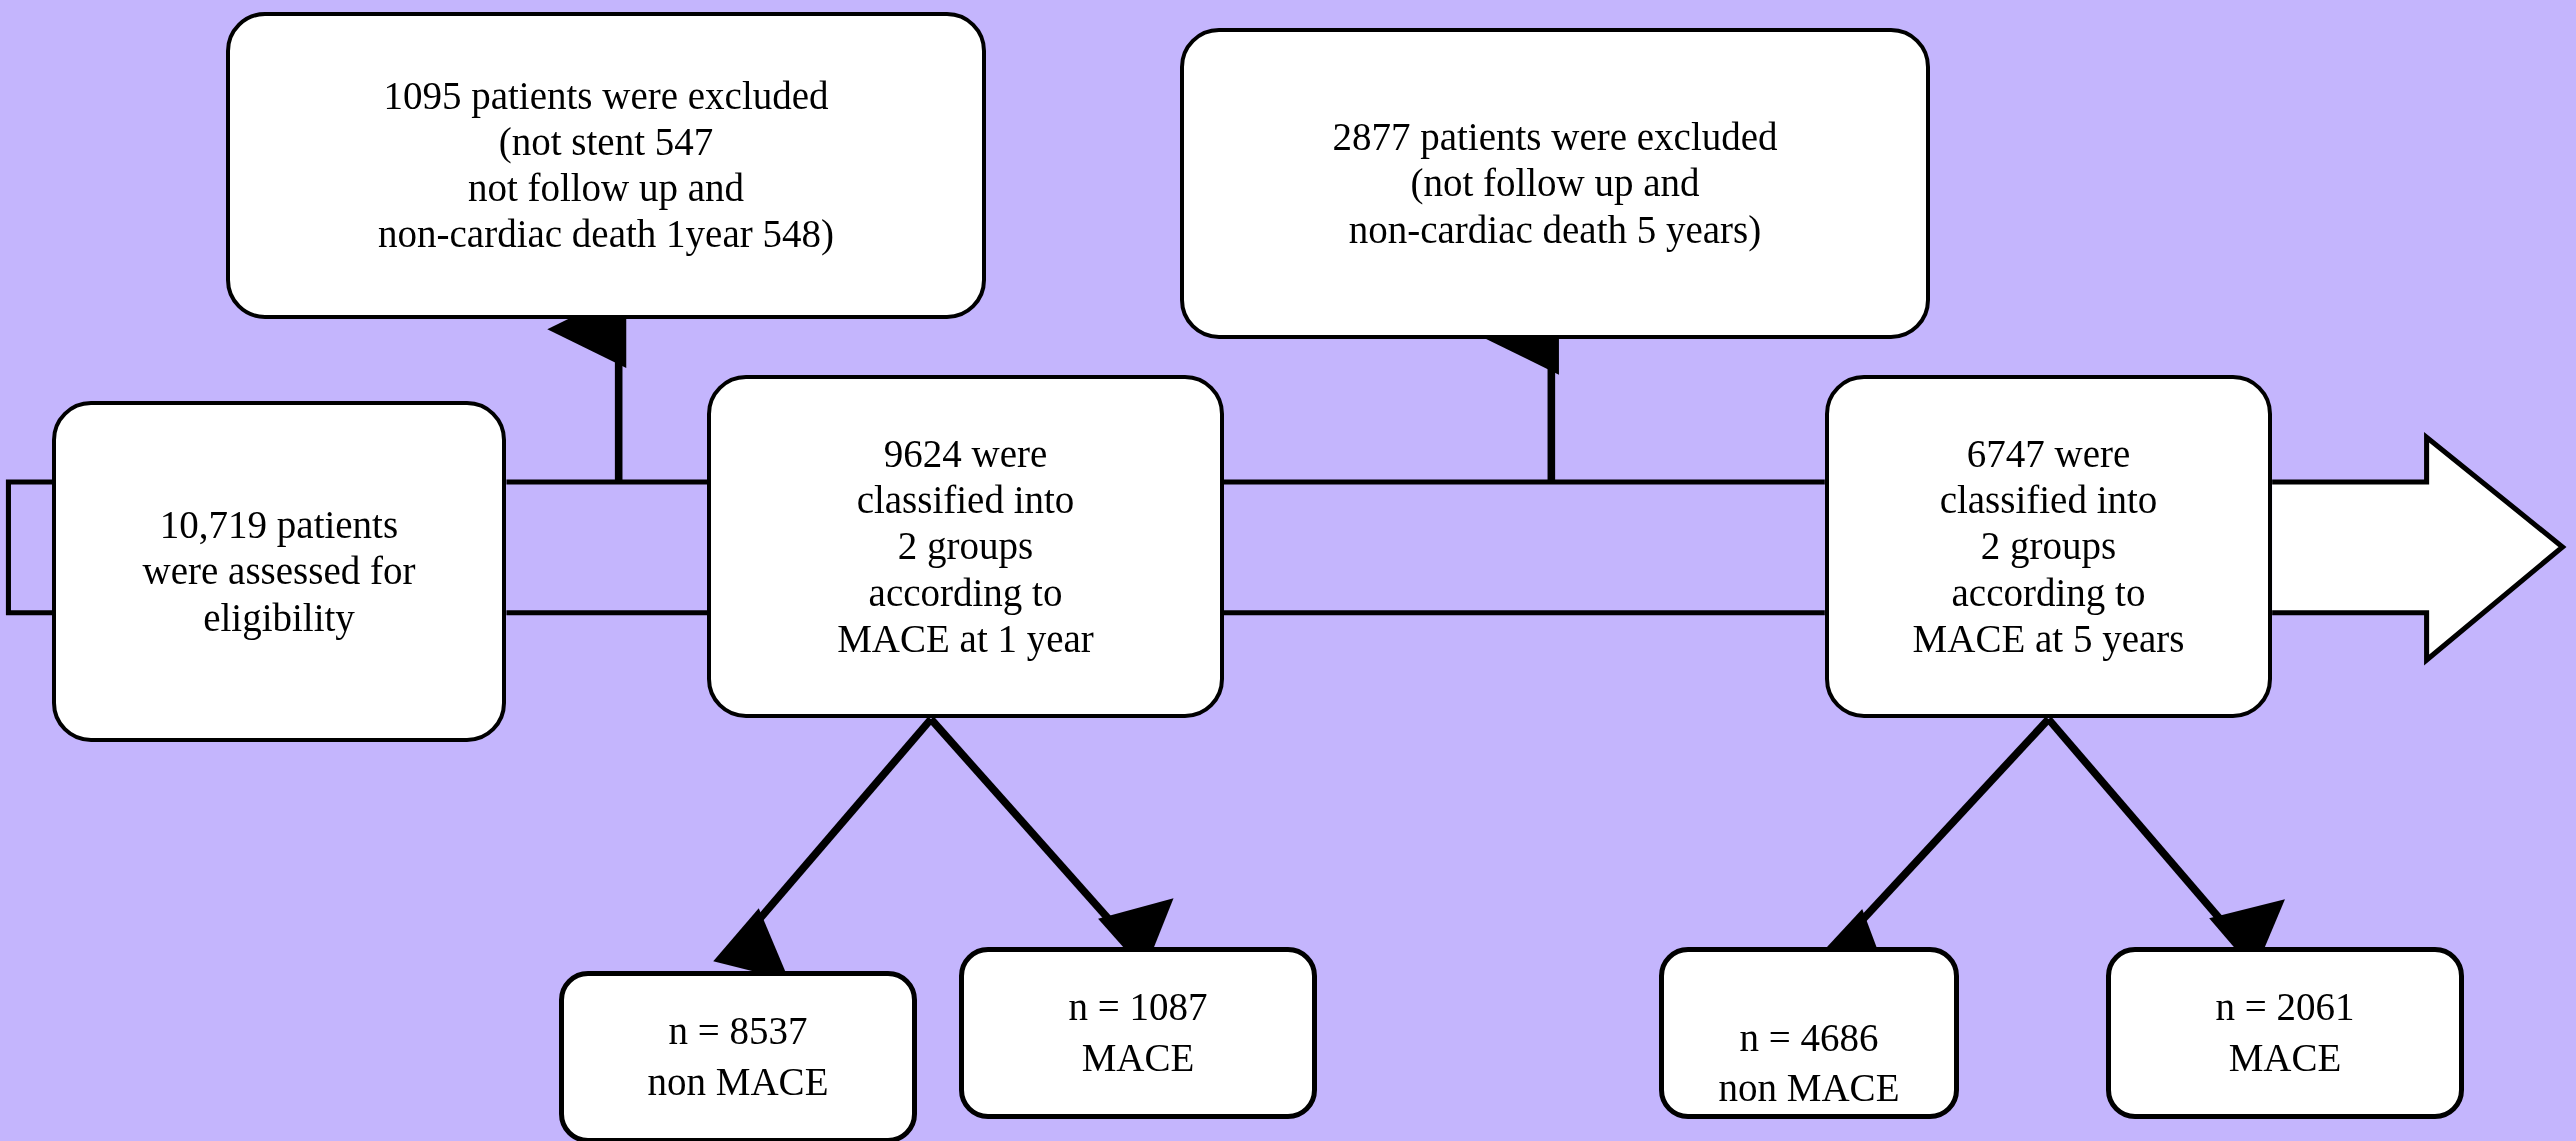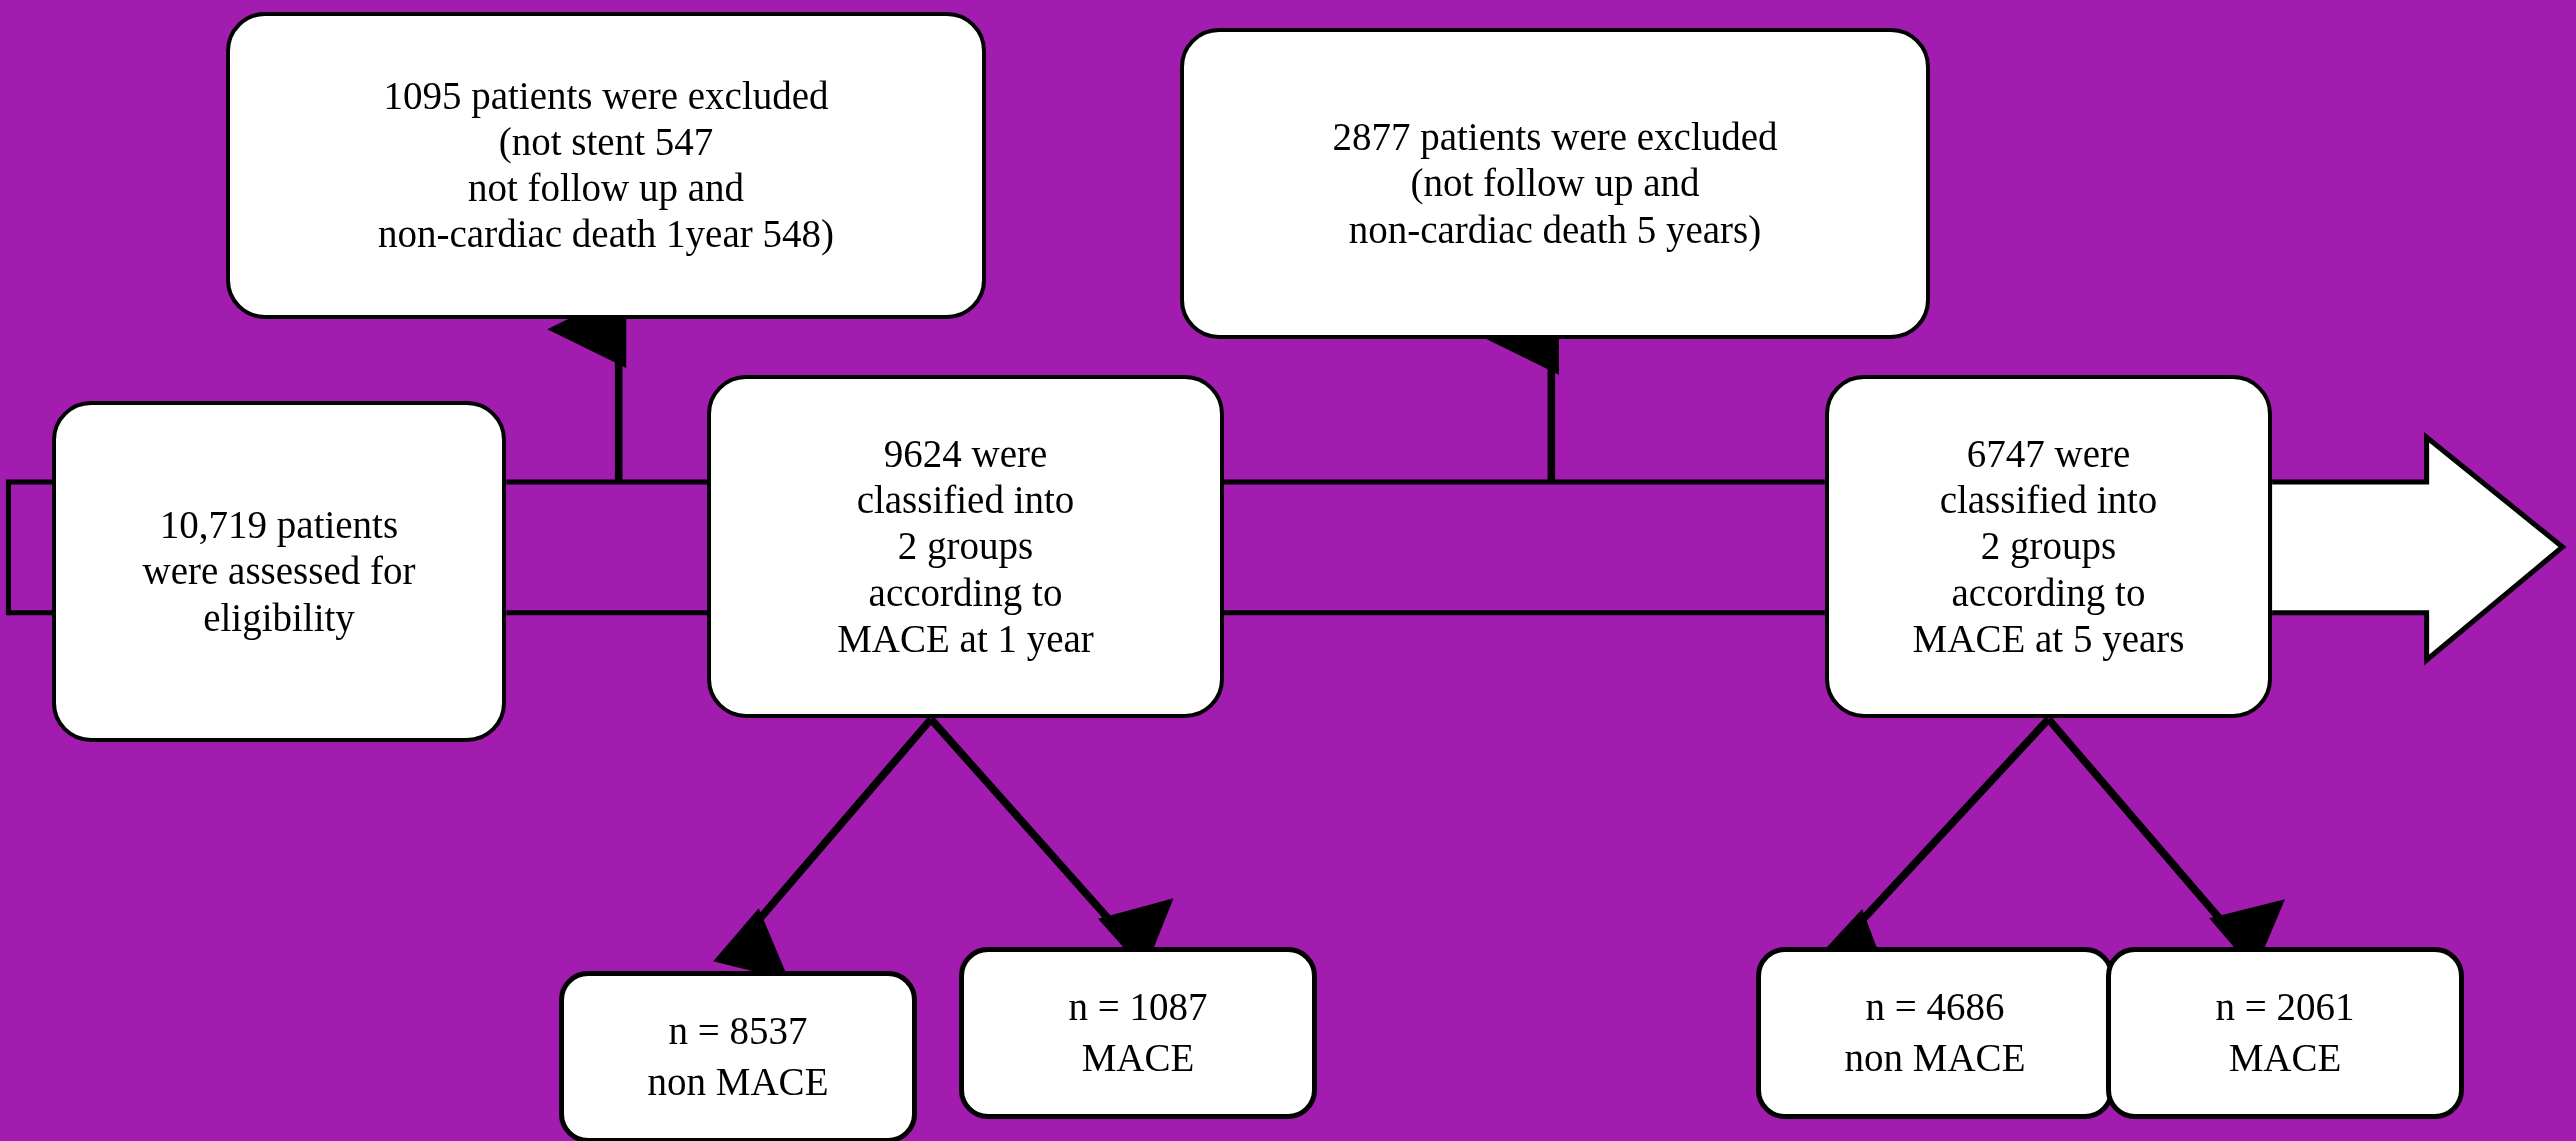--- a/index.html
+++ b/index.html
@@ -8,21 +8,21 @@
     padding: 0;
     background: #ffffff;
   }
   body {
     font-family: "Liberation Serif", "DejaVu Serif", serif;
   }
   #diagram-root {
     position: relative;
     width: 2576px;
     height: 1142px;
-    background: #a21caf;
+    background: #c4b5fd;
     overflow: hidden;
   }
   #flow-svg {
     position: absolute;
     left: 0;
     top: 0;
     width: 2576px;
     height: 1142px;
   }
   .node-box {
@@ -53,21 +53,21 @@
     line-height: 1.30;
   }
   
   #box-excl-1   { left: 226px;  top: 11.8px;   width: 760px;  height: 307px; }
   #box-excl-2   { left: 1180px; top: 28px;   width: 750px;  height: 311px; }
   #box-assessed { left: 52px;   top: 373px;  width: 454px;  height: 341px; margin-top: 28px; }
   #box-class-1  { left: 707px;  top: 375px;  width: 517px;  height: 343px; }
   #box-class-2  { left: 1825px; top: 375px;  width: 447px;  height: 343px; }
   #box-out-1    { left: 559px;  top: 971px; width: 358px;  height: 172px; }
   #box-out-2    { left: 959px; top: 947px; width: 358px;  height: 172px; }
-  #box-out-3    { left: 1756px; top: 947px; width: 358px;  height: 172px; }
+  #box-out-3    { left: 1659px; top: 947px; width: 300px;  height: 172px; align-items: flex-end; }
   #box-out-4    { left: 2059px; top: 947px; width: 358px;  height: 172px; margin-left: 47px; }
 </style>
 </head>
 <body>
 
 <div id="diagram-root">
 
   <svg id="flow-svg" viewBox="0 0 3052 1353" xmlns="http://www.w3.org/2000/svg">
     <defs>
       <marker id="arrowhead-up" markerWidth="11" markerHeight="11" refX="5.5" refY="9.4" orient="auto-start-reverse" markerUnits="strokeWidth">

